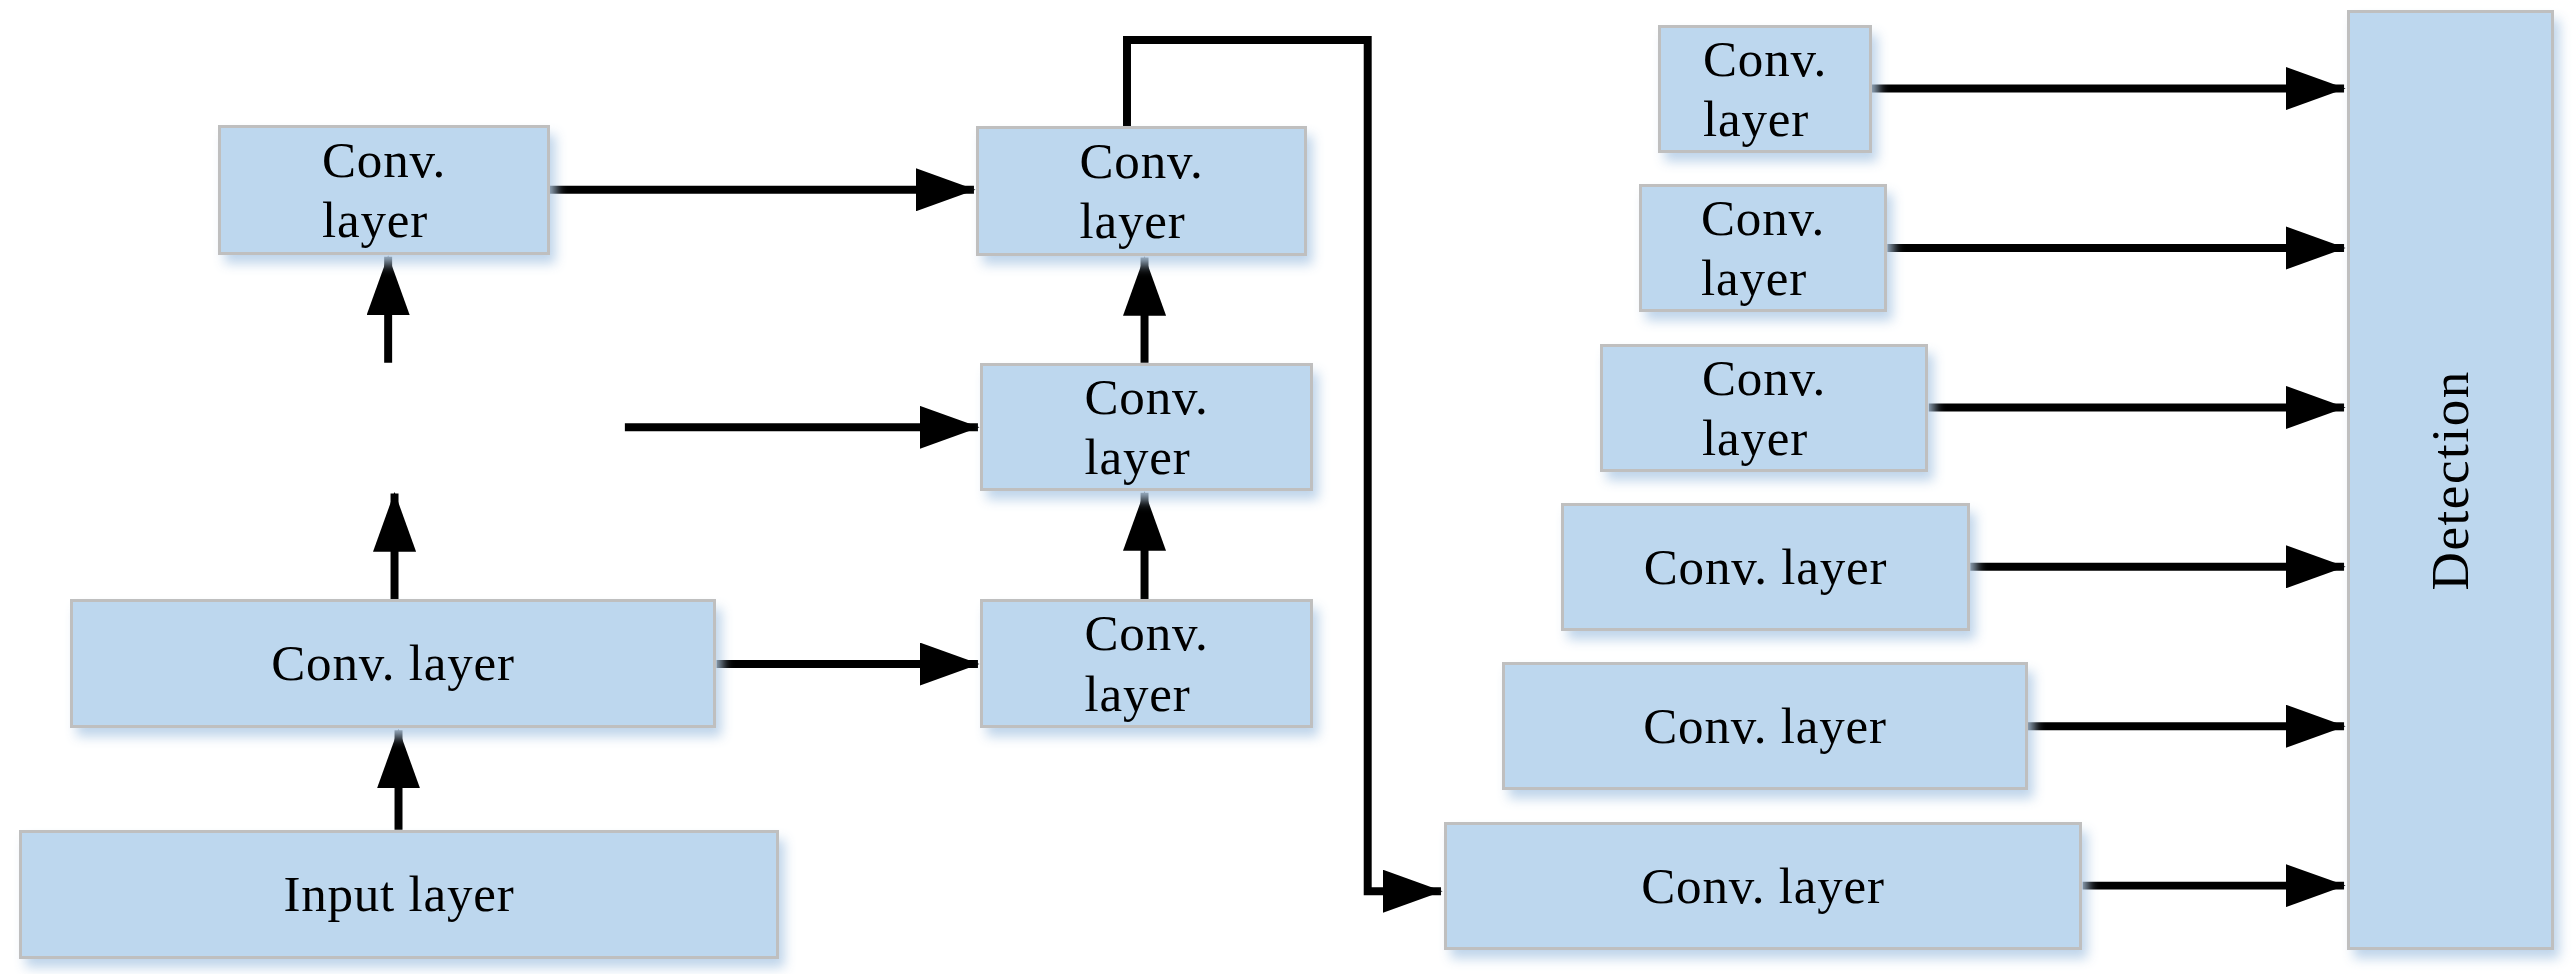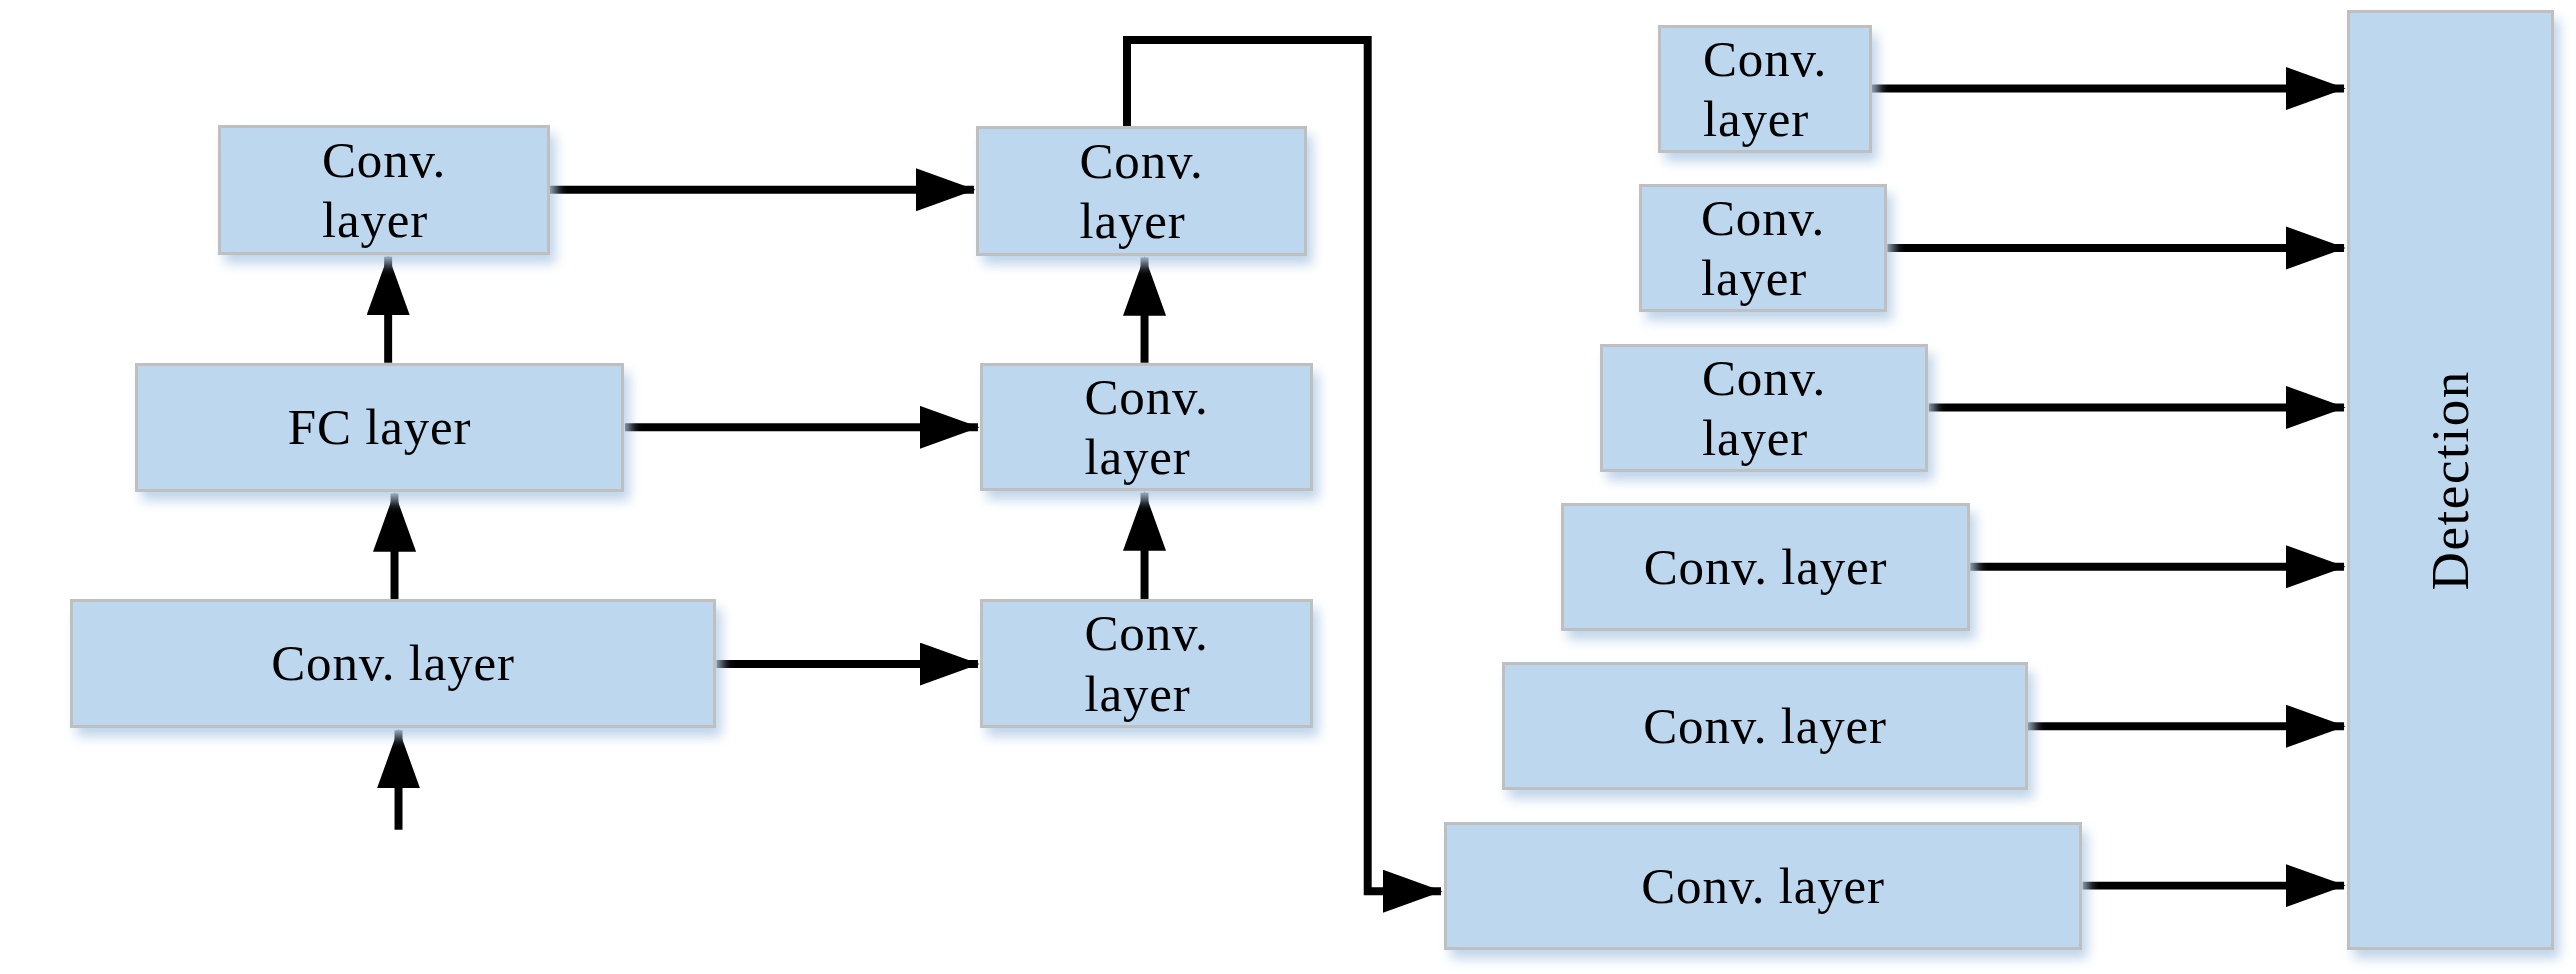--- a/index.html
+++ b/index.html
@@ -77,22 +77,22 @@
     <line x1="2348" y1="111" x2="2941" y2="111" marker-end="url(#ah)"></line>
     <line x1="2368" y1="311" x2="2941" y2="311" marker-end="url(#ah)"></line>
     <line x1="2420" y1="511" x2="2941" y2="511" marker-end="url(#ah)"></line>
     <line x1="2472" y1="711" x2="2941" y2="711" marker-end="url(#ah)"></line>
     <line x1="2544" y1="911" x2="2941" y2="911" marker-end="url(#ah)"></line>
     <line x1="2613" y1="1111" x2="2941" y2="1111" marker-end="url(#ah)"></line>
   </svg>
 
   <div class="node" style="left:218px;top:125px;width:332px;height:130px">Conv.
 layer</div>
-  <div class="node" style="left:135px;top:363px;width:489px;height:129px">FC layer</div>
   <div class="node" style="left:70px;top:599px;width:646px;height:129px">Conv. layer</div>
+  <div class="node" style="left:19px;top:830px;width:760px;height:129px">Input layer</div>
 
   <div class="node" style="left:976px;top:126px;width:331px;height:130px">Conv.
 layer</div>
   <div class="node" style="left:980px;top:363px;width:333px;height:128px">Conv.
 layer</div>
   <div class="node" style="left:980px;top:599px;width:333px;height:129px">Conv.
 layer</div>
 
   <div class="node" style="left:1658px;top:25px;width:214px;height:128px">Conv.
 layer</div>

